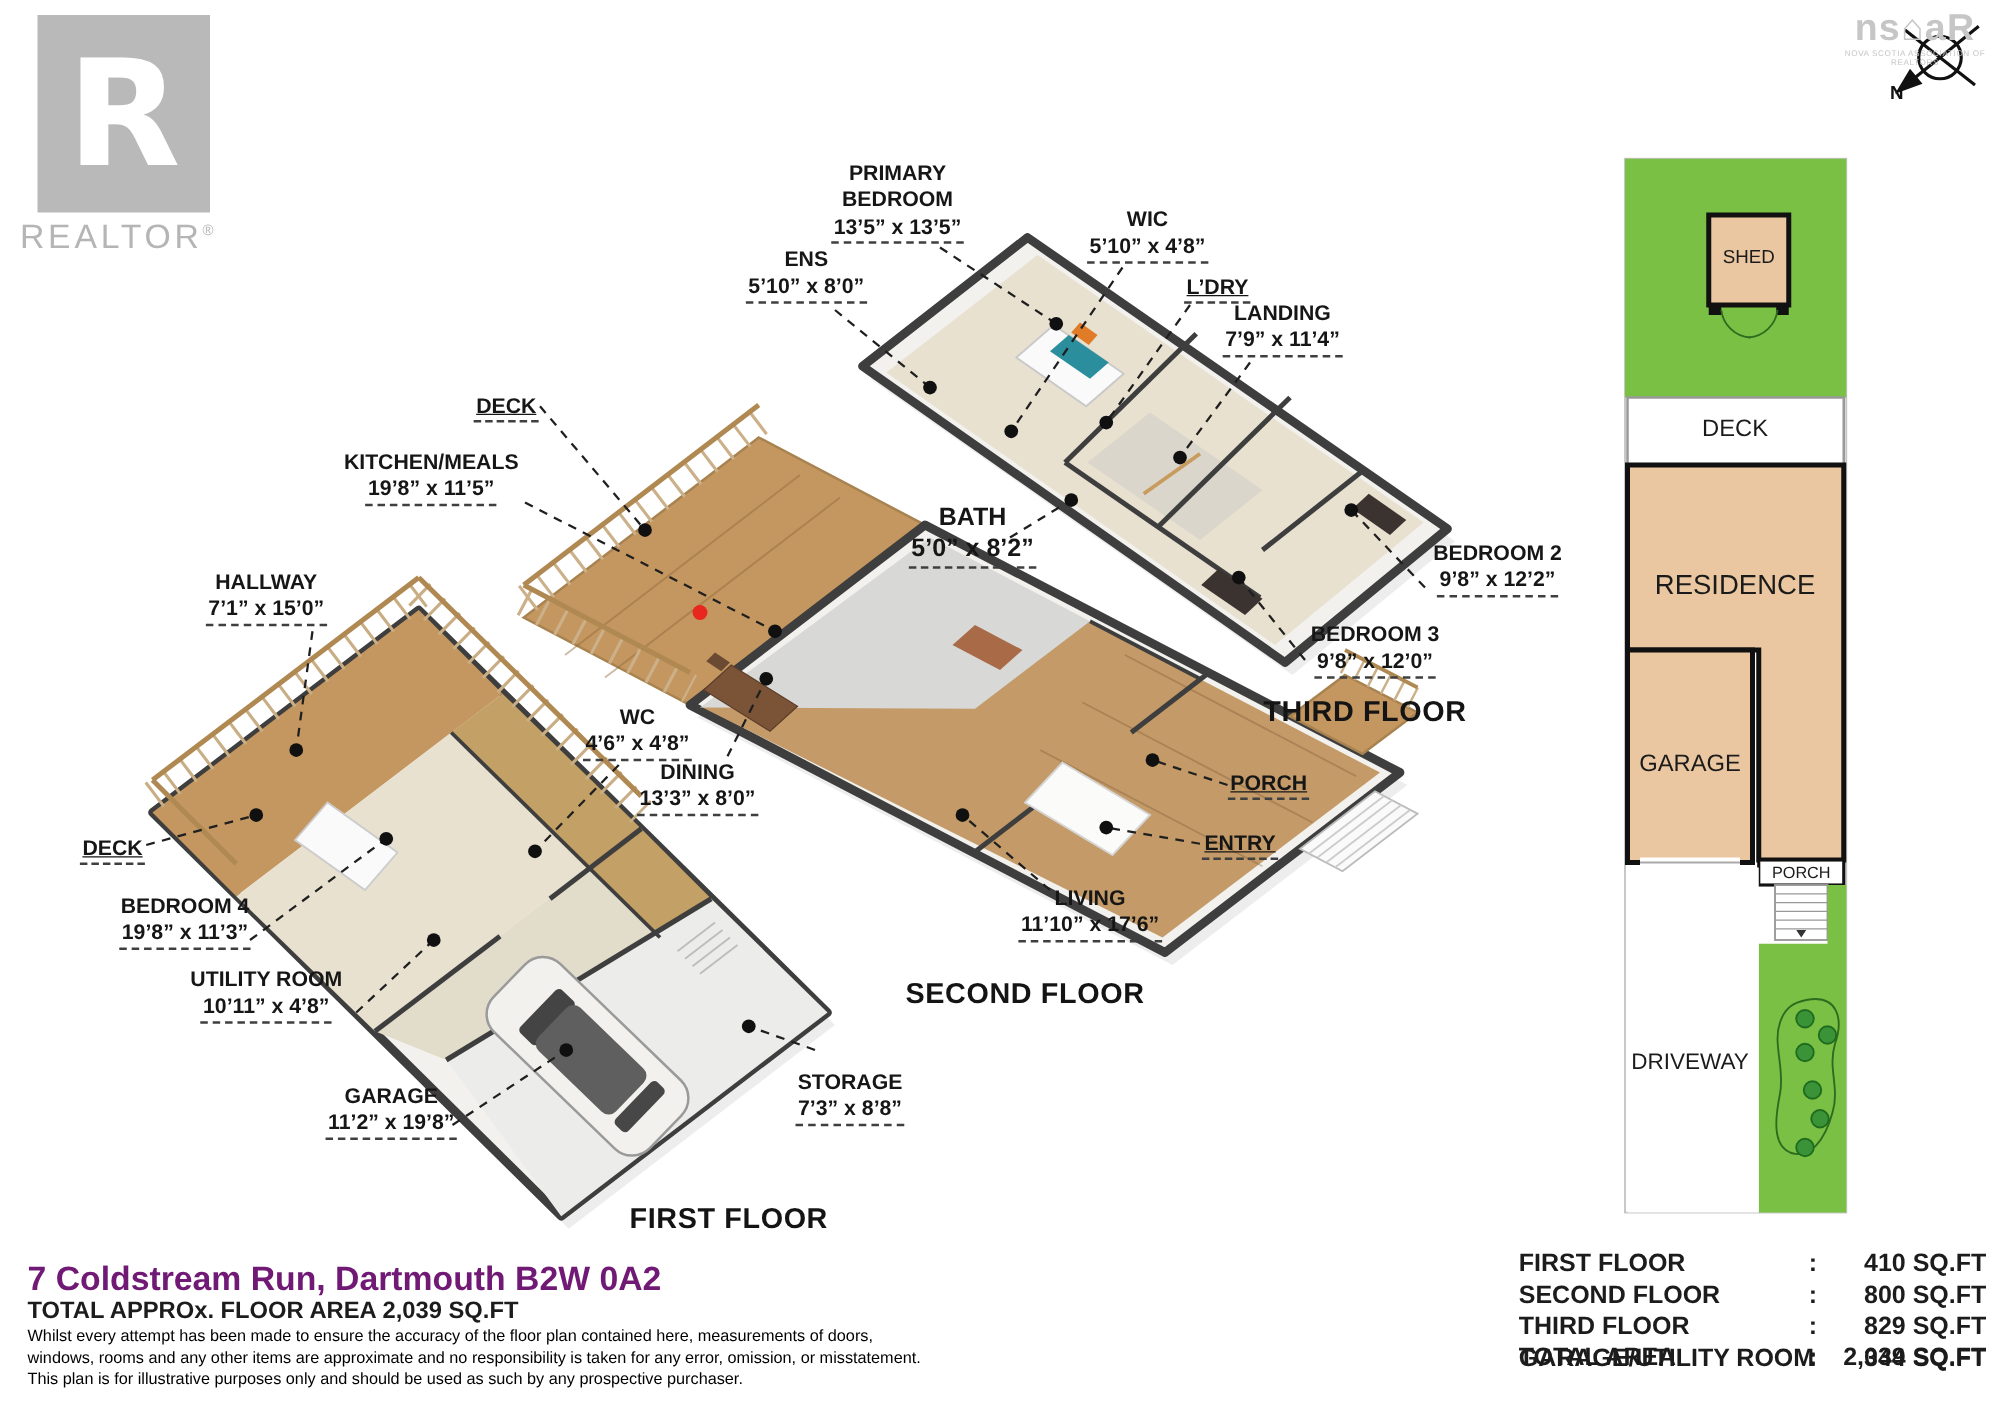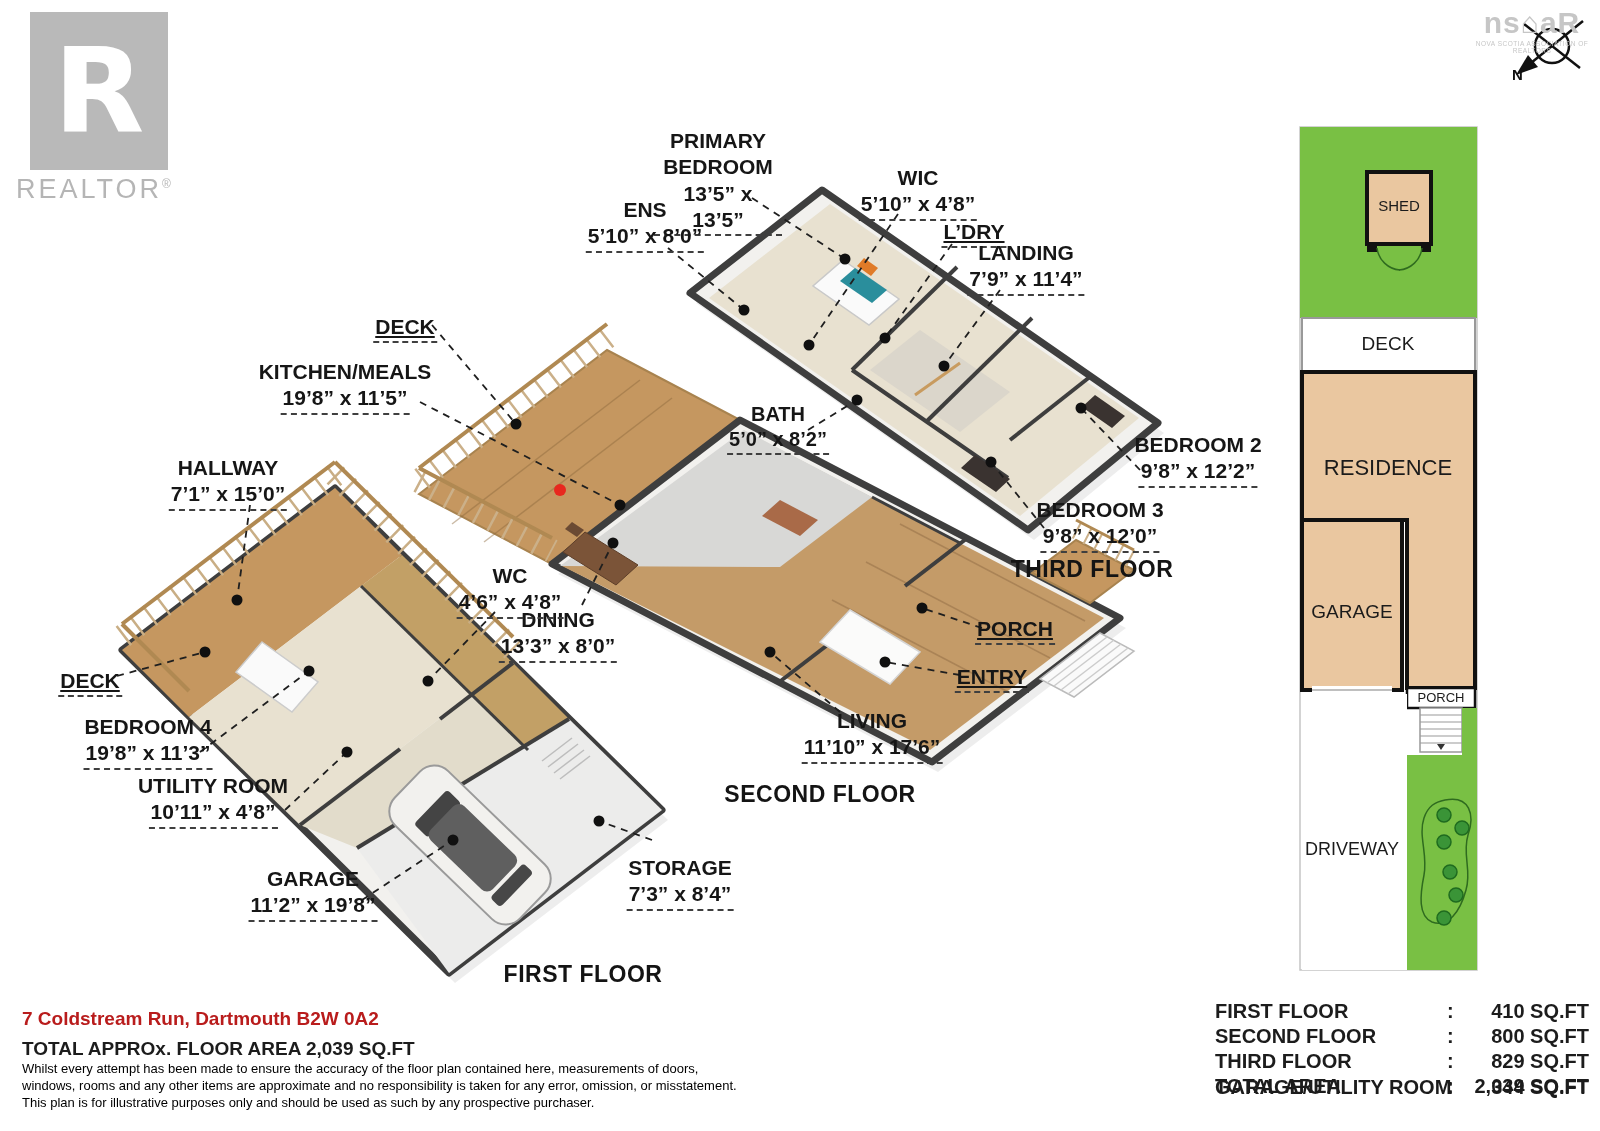--- a/index.html
+++ b/index.html
@@ -1,20 +1,20 @@
 <!DOCTYPE html>
 <html><head>
 <meta charset="utf-8">
 <style>
   html,body{margin:0;padding:0;background:#ffffff;}
   body{width:1600px;height:1131px;position:relative;overflow:hidden;
        font-family:"Liberation Sans", sans-serif;color:#1a1a1a;}
   #plan-svg{position:absolute;left:0;top:0;z-index:1;}
   .lab{position:absolute;z-index:2;text-align:center;transform:translateX(-50%);
-       font-size:21px;line-height:1.25;font-weight:600;color:#161616;white-space:nowrap;}
+       font-size:17px;line-height:1.25;font-weight:600;color:#161616;white-space:nowrap;}
   .lab .rname{display:inline-block;}
   .lab .rdims{display:inline-block;border-bottom:2px dashed #3f3f3f;padding:0 2px 1px 2px;}
   .lab .udash{border-bottom:2px dashed #3f3f3f;padding:0 2px 1px 2px;text-decoration:underline;}
   .lab.wrap{white-space:normal;width:128px;}
   .lab.small{font-size:20px;}
   .floor-title{position:absolute;z-index:2;transform:translateX(-50%);
        font-size:23px;font-weight:600;letter-spacing:.5px;color:#141414;white-space:nowrap;}
   .site-lab{position:absolute;z-index:2;transform:translateX(-50%);font-weight:400;
        color:#1b1b1b;white-space:nowrap;}
   
@@ -24,21 +24,21 @@
        font-family:"DejaVu Sans", sans-serif;line-height:1;}
   #realtor-word{position:absolute;left:16px;top:174px;width:176px;z-index:2;color:#b5b5b5;
        font-size:27px;letter-spacing:3px;font-weight:400;}
   #realtor-word sup{font-size:12px;}
   
   #nsar{position:absolute;left:1462px;top:8px;width:140px;z-index:2;text-align:center;color:#c6c6c6;}
   #nsar .big{font-size:30px;font-weight:bold;letter-spacing:1px;line-height:1;}
   #nsar .cap{font-size:6.5px;letter-spacing:.5px;margin-top:2px;}
   #north-label{position:absolute;left:1512px;top:66px;z-index:3;font-size:15px;font-weight:700;color:#111;}
   
-  #address{position:absolute;left:22px;top:1008px;z-index:2;font-size:19px;font-weight:600;color:#b91c1c;}
+  #address{position:absolute;left:22px;top:1008px;z-index:2;font-size:27px;font-weight:600;color:#701a75;}
   #total-line{position:absolute;left:22px;top:1038px;z-index:2;font-size:19px;font-weight:600;color:#1c1c1c;}
   .disc{position:absolute;left:22px;z-index:2;font-size:13px;font-weight:400;color:#000000;}
   
   .area-row{position:absolute;left:1215px;width:374px;z-index:2;font-size:20px;font-weight:600;
        color:#1c1c1c;display:flex;}
   .area-row .sep{position:absolute;left:232px;}
   .area-row .val{margin-left:auto;}
 </style>
 </head>
 <body>
@@ -300,21 +300,21 @@
   <span class="rdims">11’10” x 17’6”</span>
 </div>
 <div class="lab" style="left:1015px;top:616px;">
   <span class="rname udash">PORCH</span>
 </div>
 <div class="lab" style="left:992px;top:664px;">
   <span class="rname udash">ENTRY</span>
 </div>
 <div class="floor-title" style="left:820px;top:781px;">SECOND FLOOR</div>
 
-<div class="lab" style="left:228px;top:455px;">
+<div class="lab" style="left:213px;top:455px;">
   <span class="rname">HALLWAY</span><br>
   <span class="rdims">7’1” x 15’0”</span>
 </div>
 <div class="lab" style="left:90px;top:668px;">
   <span class="rname udash">DECK</span>
 </div>
 <div class="lab" style="left:148px;top:714px;">
   <span class="rname">BEDROOM 4</span><br>
   <span class="rdims">19’8” x 11’3”</span>
 </div>
@@ -325,21 +325,21 @@
 <div class="lab" style="left:213px;top:773px;">
   <span class="rname">UTILITY ROOM</span><br>
   <span class="rdims">10’11” x 4’8”</span>
 </div>
 <div class="lab" style="left:313px;top:866px;">
   <span class="rname">GARAGE</span><br>
   <span class="rdims">11’2” x 19’8”</span>
 </div>
 <div class="lab" style="left:680px;top:855px;">
   <span class="rname">STORAGE</span><br>
-  <span class="rdims">7’3” x 8’4”</span>
+  <span class="rdims">7’3” x 8’8”</span>
 </div>
 <div class="floor-title" style="left:583px;top:961px;">FIRST FLOOR</div>
 
 <div class="site-lab" style="left:1399px;top:197px;font-size:15px;">SHED</div>
 <div class="site-lab" style="left:1388px;top:333px;font-size:19px;">DECK</div>
 <div class="site-lab" style="left:1388px;top:455px;font-size:22px;">RESIDENCE</div>
 <div class="site-lab" style="left:1352px;top:601px;font-size:19px;">GARAGE</div>
 <div class="site-lab" style="left:1441px;top:690px;font-size:13px;">PORCH</div>
 <div class="site-lab" style="left:1352px;top:839px;font-size:18px;">DRIVEWAY</div>
 

